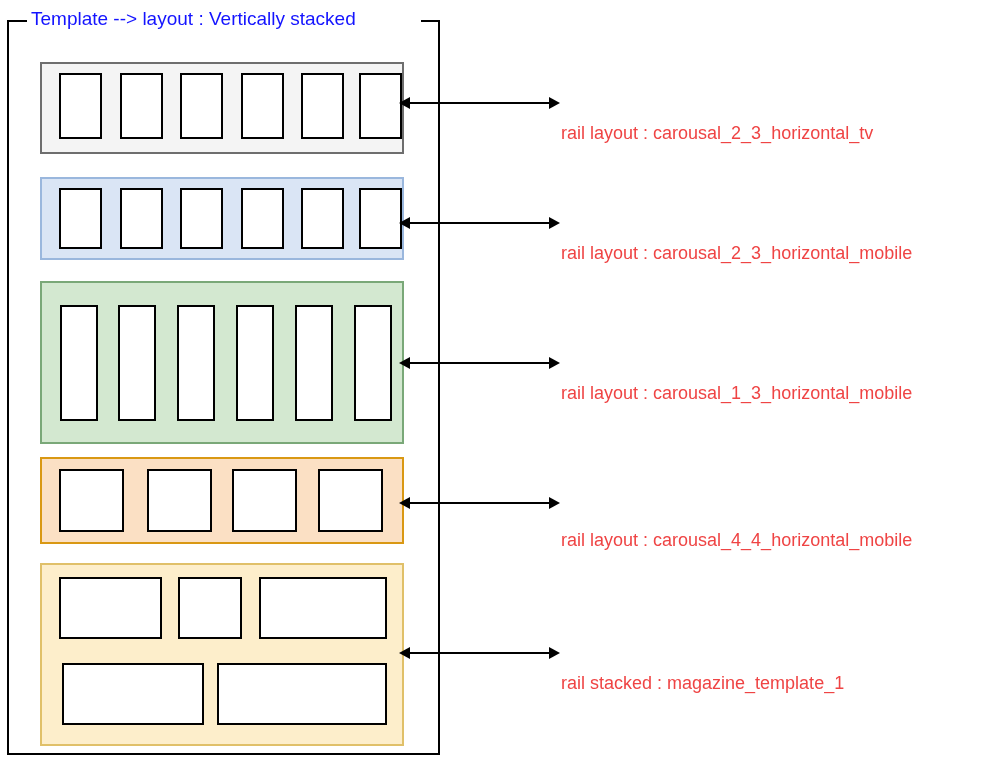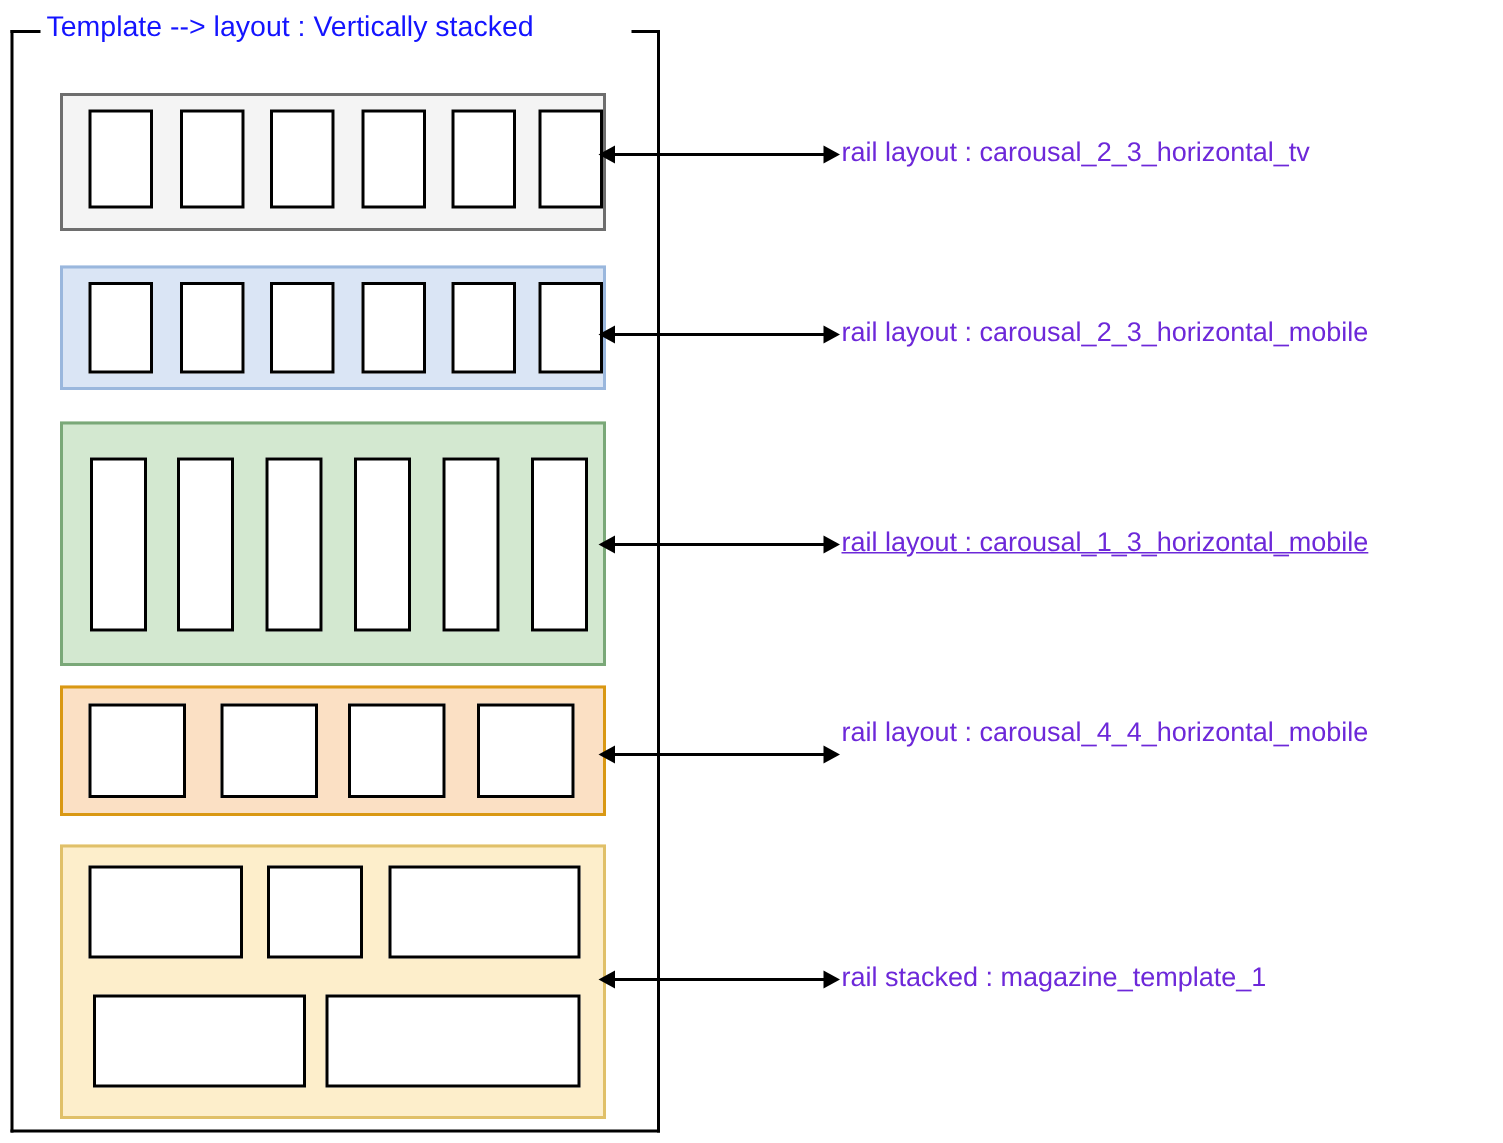--- a/index.html
+++ b/index.html
@@ -130,22 +130,23 @@
     border-right: 11px solid #000000;
   }
   .arrow-head.right {
     border-left: 11px solid #000000;
   }
 
   
   .rail-label {
     position: absolute;
     font-size: 18px;
-    color: #6d28d9;
+    color: #ef4444;
     white-space: nowrap;
+    margin-top: 32px;
   }
 </style>
 </head>
 <body>
 
 <div id="frame-top-left"></div>
 <div id="frame-top-right"></div>
 <div id="template-frame"></div>
 <div id="template-title">Template --&gt; layout : Vertically stacked</div>
 
@@ -216,15 +217,15 @@
 <div class="arrow-row" style="left:402px; top:502px; width:156px;"></div>
 <div class="arrow-head left" style="left:399px; top:497px;"></div>
 <div class="arrow-head right" style="left:549px; top:497px;"></div>
 
 <div class="arrow-row" style="left:402px; top:652px; width:156px;"></div>
 <div class="arrow-head left" style="left:399px; top:647px;"></div>
 <div class="arrow-head right" style="left:549px; top:647px;"></div>
 
 <div class="rail-label" style="left:561px; top:91px;">rail layout :  carousal_2_3_horizontal_tv</div>
 <div class="rail-label" style="left:561px; top:211px;">rail layout :  carousal_2_3_horizontal_mobile</div>
-<div class="rail-label" style="left:561px; top:351px;text-decoration:underline;">rail layout :  carousal_1_3_horizontal_mobile</div>
-<div class="rail-label" style="left:561px; top:478px;">rail layout :  carousal_4_4_horizontal_mobile</div>
+<div class="rail-label" style="left:561px; top:351px;">rail layout :  carousal_1_3_horizontal_mobile</div>
+<div class="rail-label" style="left:561px; top:498px;">rail layout :  carousal_4_4_horizontal_mobile</div>
 <div class="rail-label" style="left:561px; top:641px;">rail stacked :  magazine_template_1</div>
 
 </body></html>

